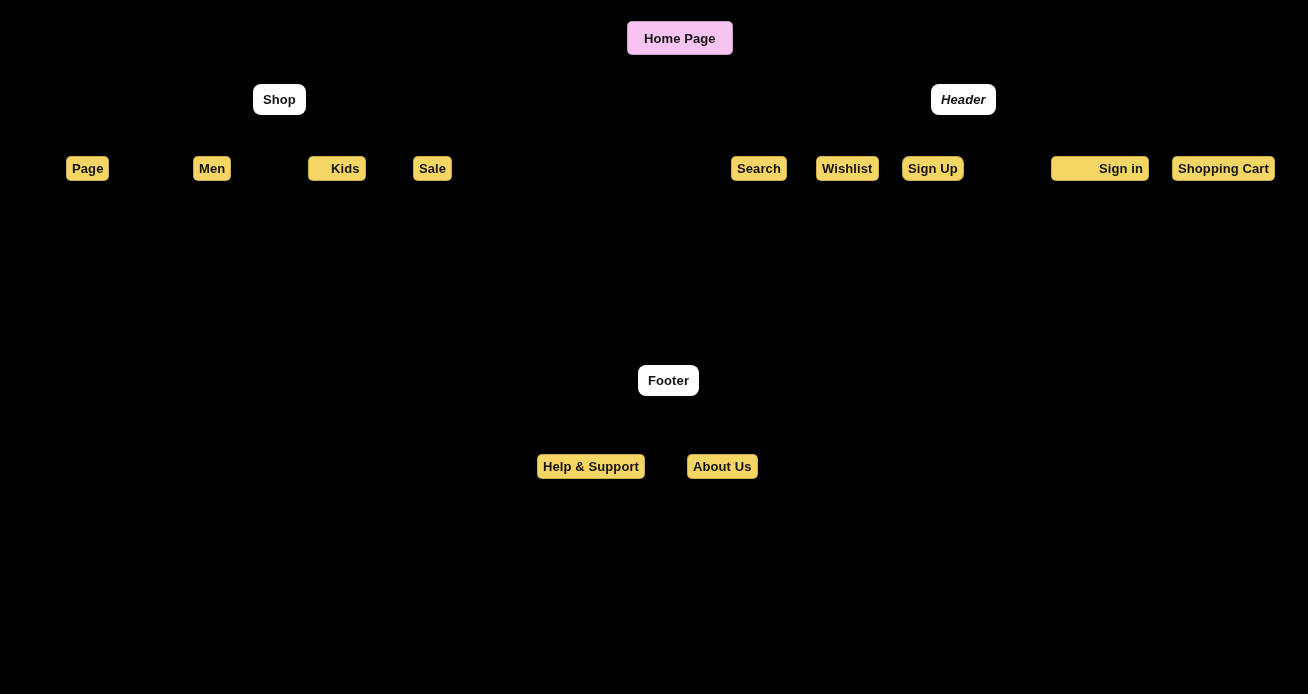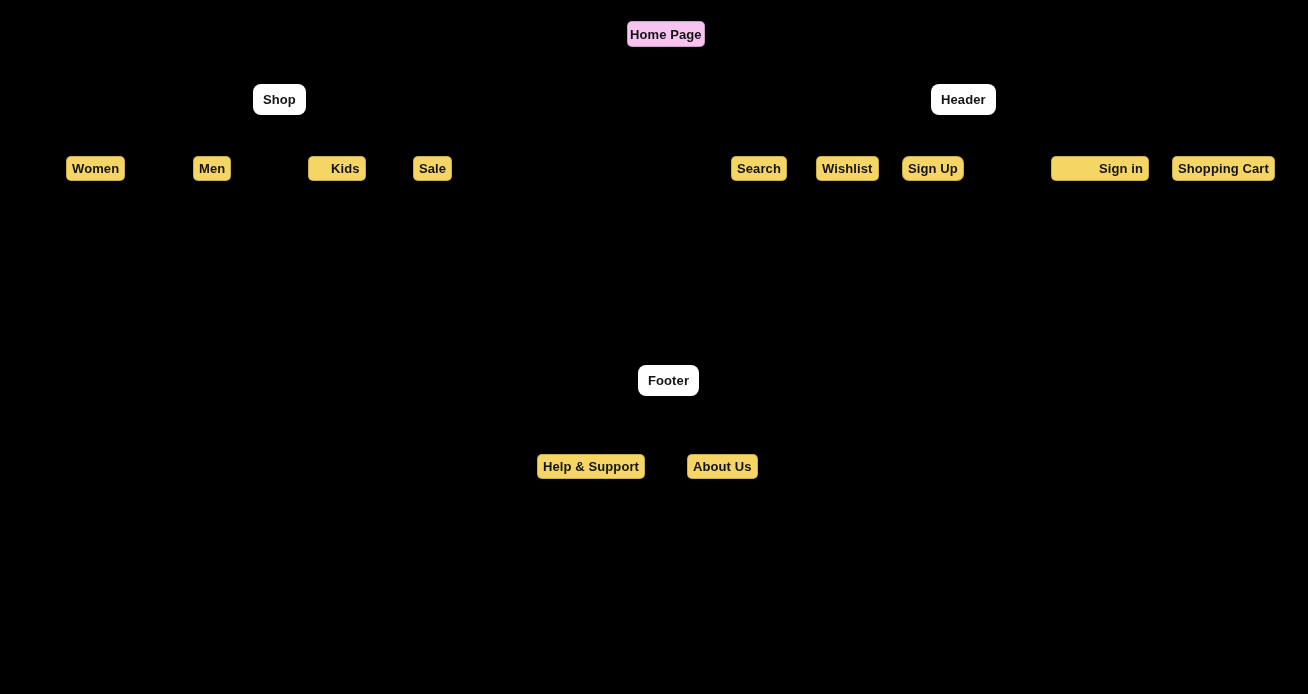--- a/index.html
+++ b/index.html
@@ -25,40 +25,40 @@
     color: #141414;
     font-size: 13px;
     font-weight: 600;
     letter-spacing: 0.1px;
     cursor: default;
   }
   .node.pink {
     background: #f7c3f0;
     border: 1px solid rgba(0,0,0,0.18);
     border-radius: 5px;
-    padding: 3px 2px;
-    height: 26px;
+    padding: 3px 16px;
+    height: 34px;
   }
   .node.yellow {
     background: #f5d563;
     border: 1px solid rgba(0,0,0,0.18);
     border-radius: 5px;
     padding: 3px 5px;
     height: 25px;
   }
   .node.white {
     background: #ffffff;
     border-radius: 8px;
     padding: 8px 10px;
     height: 31px;
   }
   
   #n-home     { left: 627px;  top: 21px;  }
   #n-shop     { left: 253px;  top: 84px;  }
-  #n-header   { left: 931px;  top: 84px;  }
+  #n-header   { left: 931px;  top: 84px; font-style: italic;  }
   #n-women    { left: 66px;   top: 156px; }
   #n-men      { left: 193px;  top: 156px; }
   #n-kids     { left: 308px;  top: 156px; padding-left: 22px; }
   #n-sale     { left: 413px;  top: 156px; }
   #n-search   { left: 731px;  top: 156px; }
   #n-wishlist { left: 816px;  top: 156px; }
   #n-signup   { left: 902px;  top: 156px; border-radius: 7px; }
   #n-signin   { left: 1051px; top: 156px; padding-left: 47px; }
   #n-cart     { left: 1172px; top: 156px; }
   #n-footer   { left: 638px;  top: 365px; }
@@ -69,21 +69,21 @@
 <body>
 
 <div class="canvas">
 
   <div id="n-home" class="node pink">Home Page</div>
 
   <div id="n-shop" class="node white">Shop</div>
 
   <div id="n-header" class="node white">Header</div>
 
-  <div id="n-women" class="node yellow">Women</div>
+  <div id="n-women" class="node yellow">Page</div>
 
   <div id="n-men" class="node yellow">Men</div>
 
   <div id="n-kids" class="node yellow">Kids</div>
 
   <div id="n-sale" class="node yellow">Sale</div>
 
   <div id="n-search" class="node yellow">Search</div>
 
   <div id="n-wishlist" class="node yellow">Wishlist</div>

